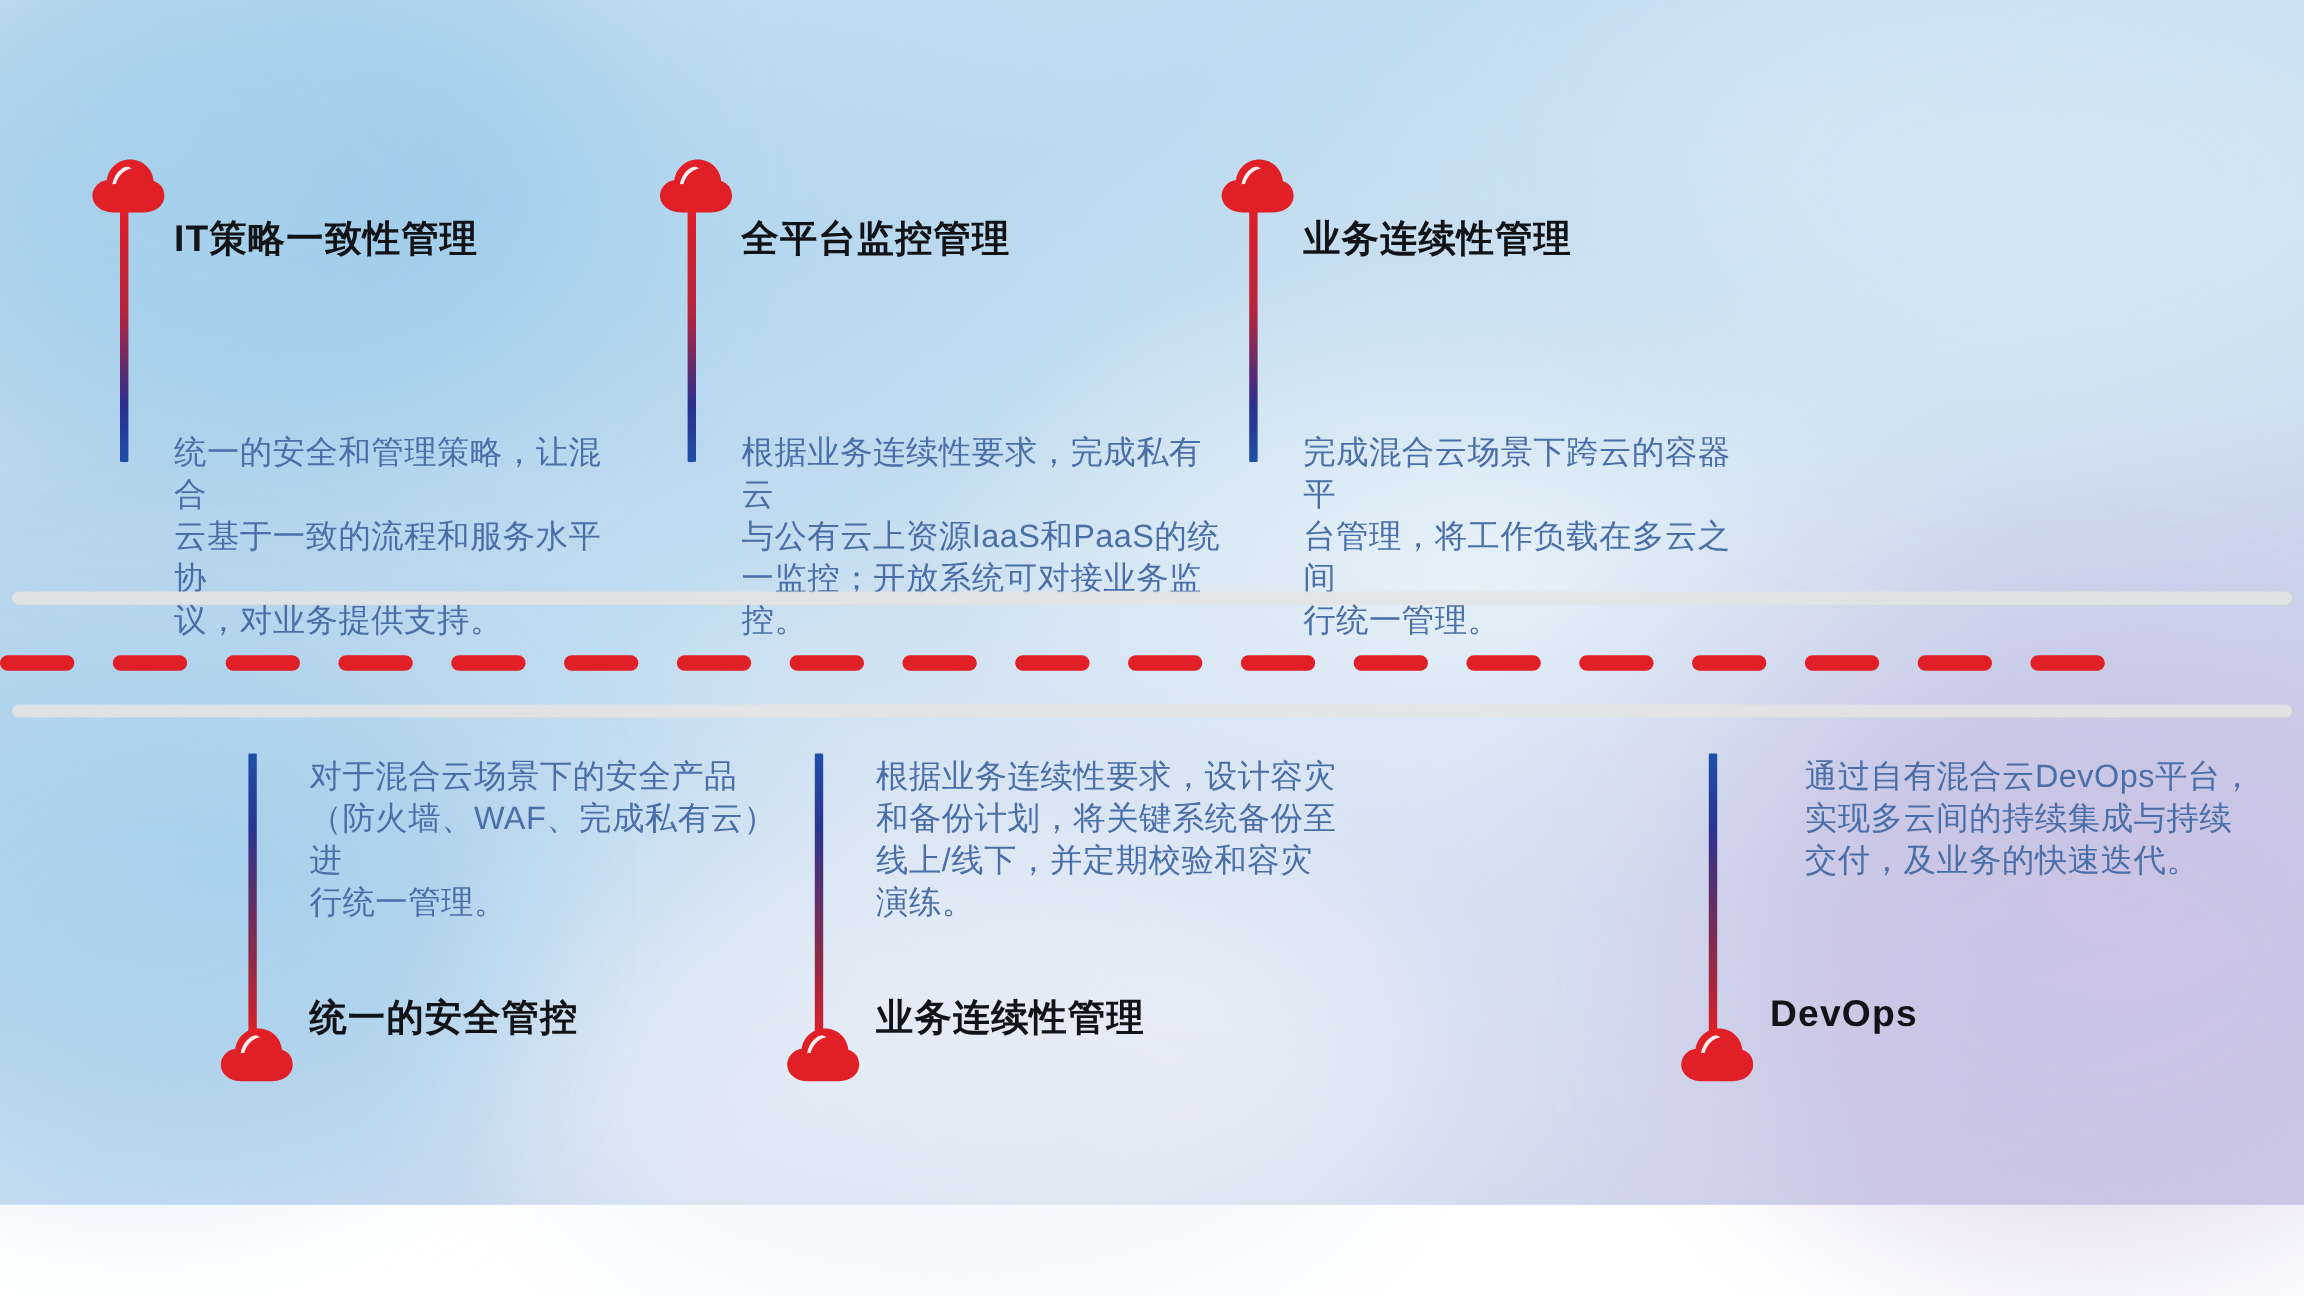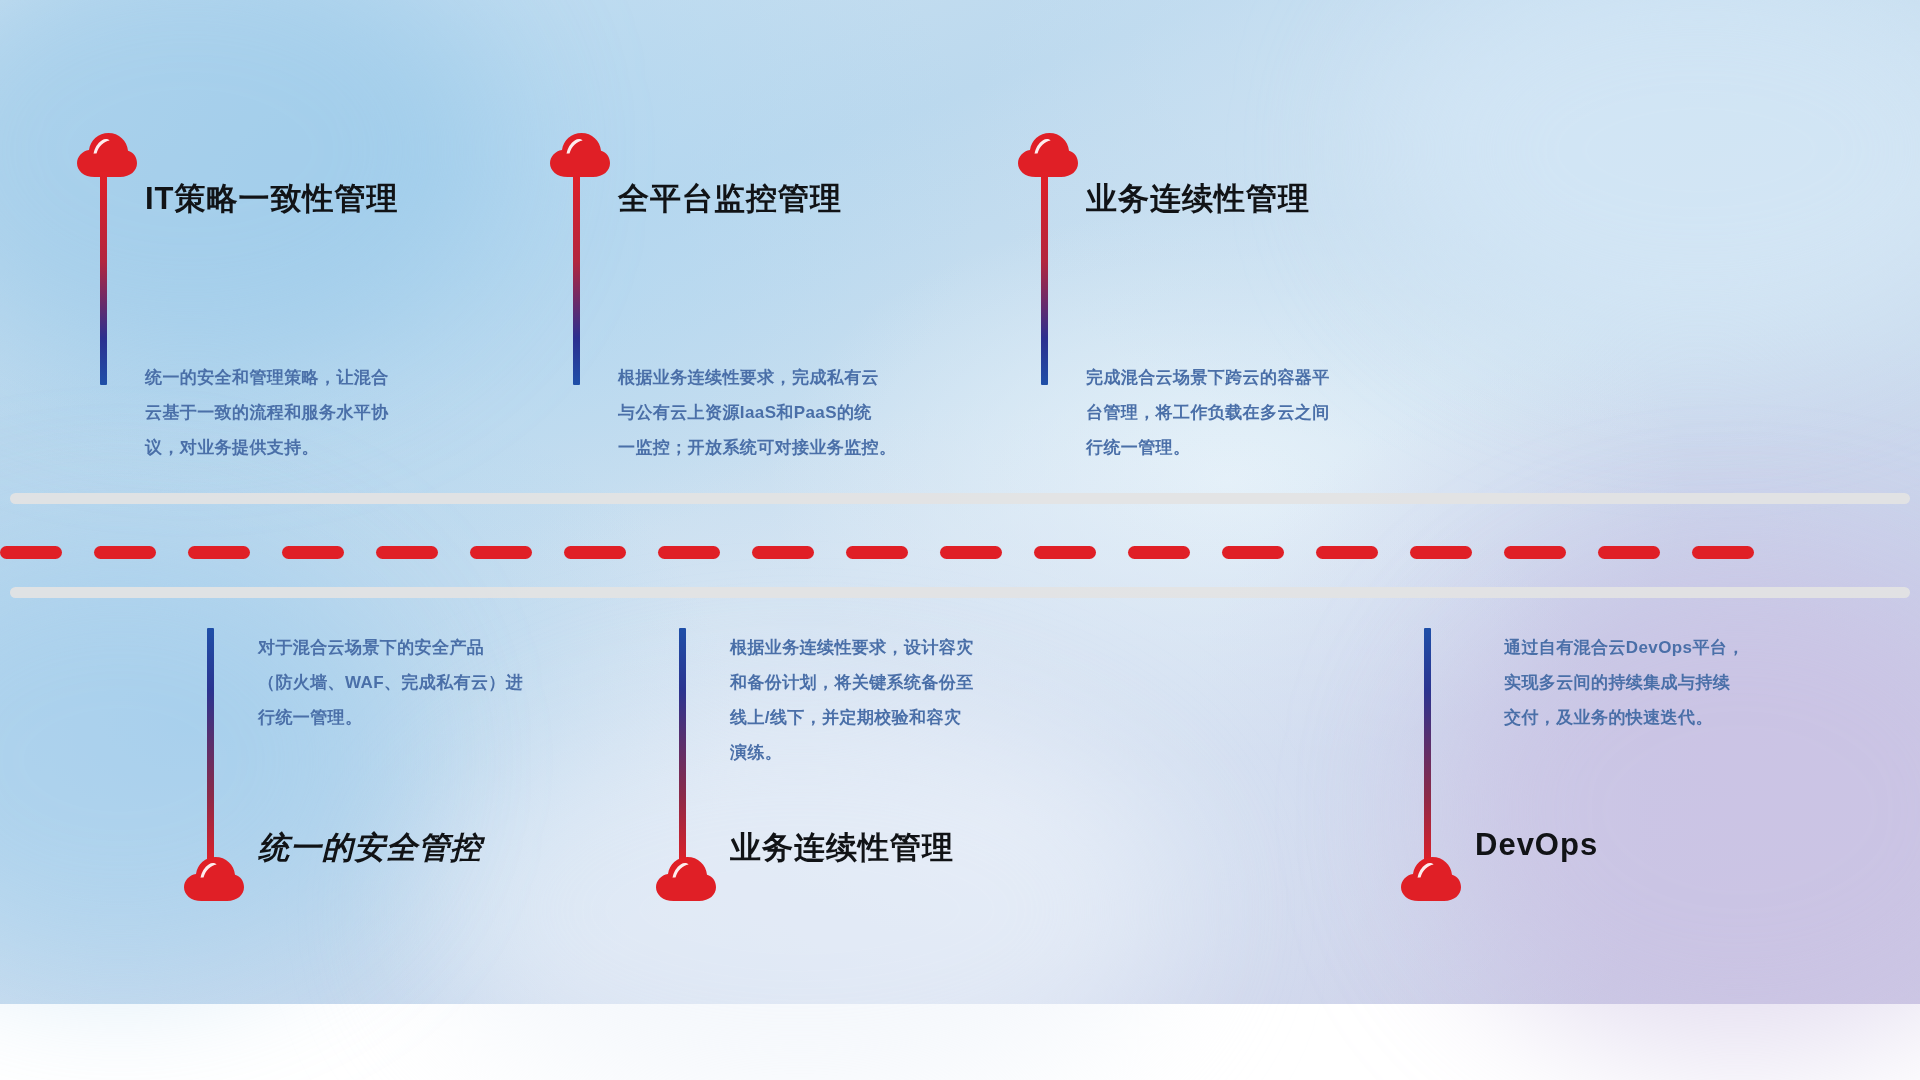--- a/index.html
+++ b/index.html
@@ -55,25 +55,24 @@
     color: #111316;
     font-size: 31px;
     font-weight: 700;
     letter-spacing: 1px;
     white-space: nowrap;
   }
 
   .desc {
     position: absolute;
     color: #4a6fa8;
-    font-size: 17px;
+    font-size: 27px;
     line-height: 35px;
     letter-spacing: 0.4px;
     white-space: pre-line;
-    font-weight: bold;
   }
 
   
   .rail {
     position: absolute;
     left: 10px;
     width: 1900px;
     height: 11px;
     border-radius: 6px;
     background: #e3e3e3;
@@ -176,21 +175,21 @@
       <div class="dash" style="background: rgb(224, 31, 38);"></div>
       <div class="dash" style="background: rgb(224, 31, 38);"></div>
     </div>
   <div class="rail bottom"></div>
 
   <div class="col">
     <div class="desc" style="left:258px; top:630px; width:400px;">对于混合云场景下的安全产品
 （防火墙、WAF、完成私有云）进
 行统一管理。</div>
     <div class="stem up" style="left:207px; top:628px; height:238px;"></div>
-    <div class="title" style="left:258px; top:827px;font-style:italic;">统一的安全管控</div>
+    <div class="title" style="left:258px; top:827px;">统一的安全管控</div>
     <div class="cloud" style="left:183px; top:856px;">
       <svg viewBox="0 0 62 46" xmlns="http://www.w3.org/2000/svg">
         <path d="M18.5 45 C7.8 45 1 38.6 1 31.2 C1 24.6 6.2 19 13 18 C14.3 8.2 22.6 1 32.5 1 C42.8 1 51.2 8.8 52 18.8 C57.6 20.4 61 25.3 61 31.3 C61 38.7 54.4 45 44 45 Z" fill="#e01f26"></path>
         <path d="M20.5 21.5 C22.6 14.2 27.6 9.4 33.6 8.4 C31.4 6.4 28.4 6.6 26 8.2 C21.4 11.2 18.4 16.2 17.6 21.8 C18.5 21.4 19.6 21.3 20.5 21.5 Z" fill="#ffffff" opacity="0.92"></path>
       </svg>
     </div>
   </div>
 
   <div class="col">
     <div class="desc" style="left:730px; top:630px; width:400px;">根据业务连续性要求，设计容灾

